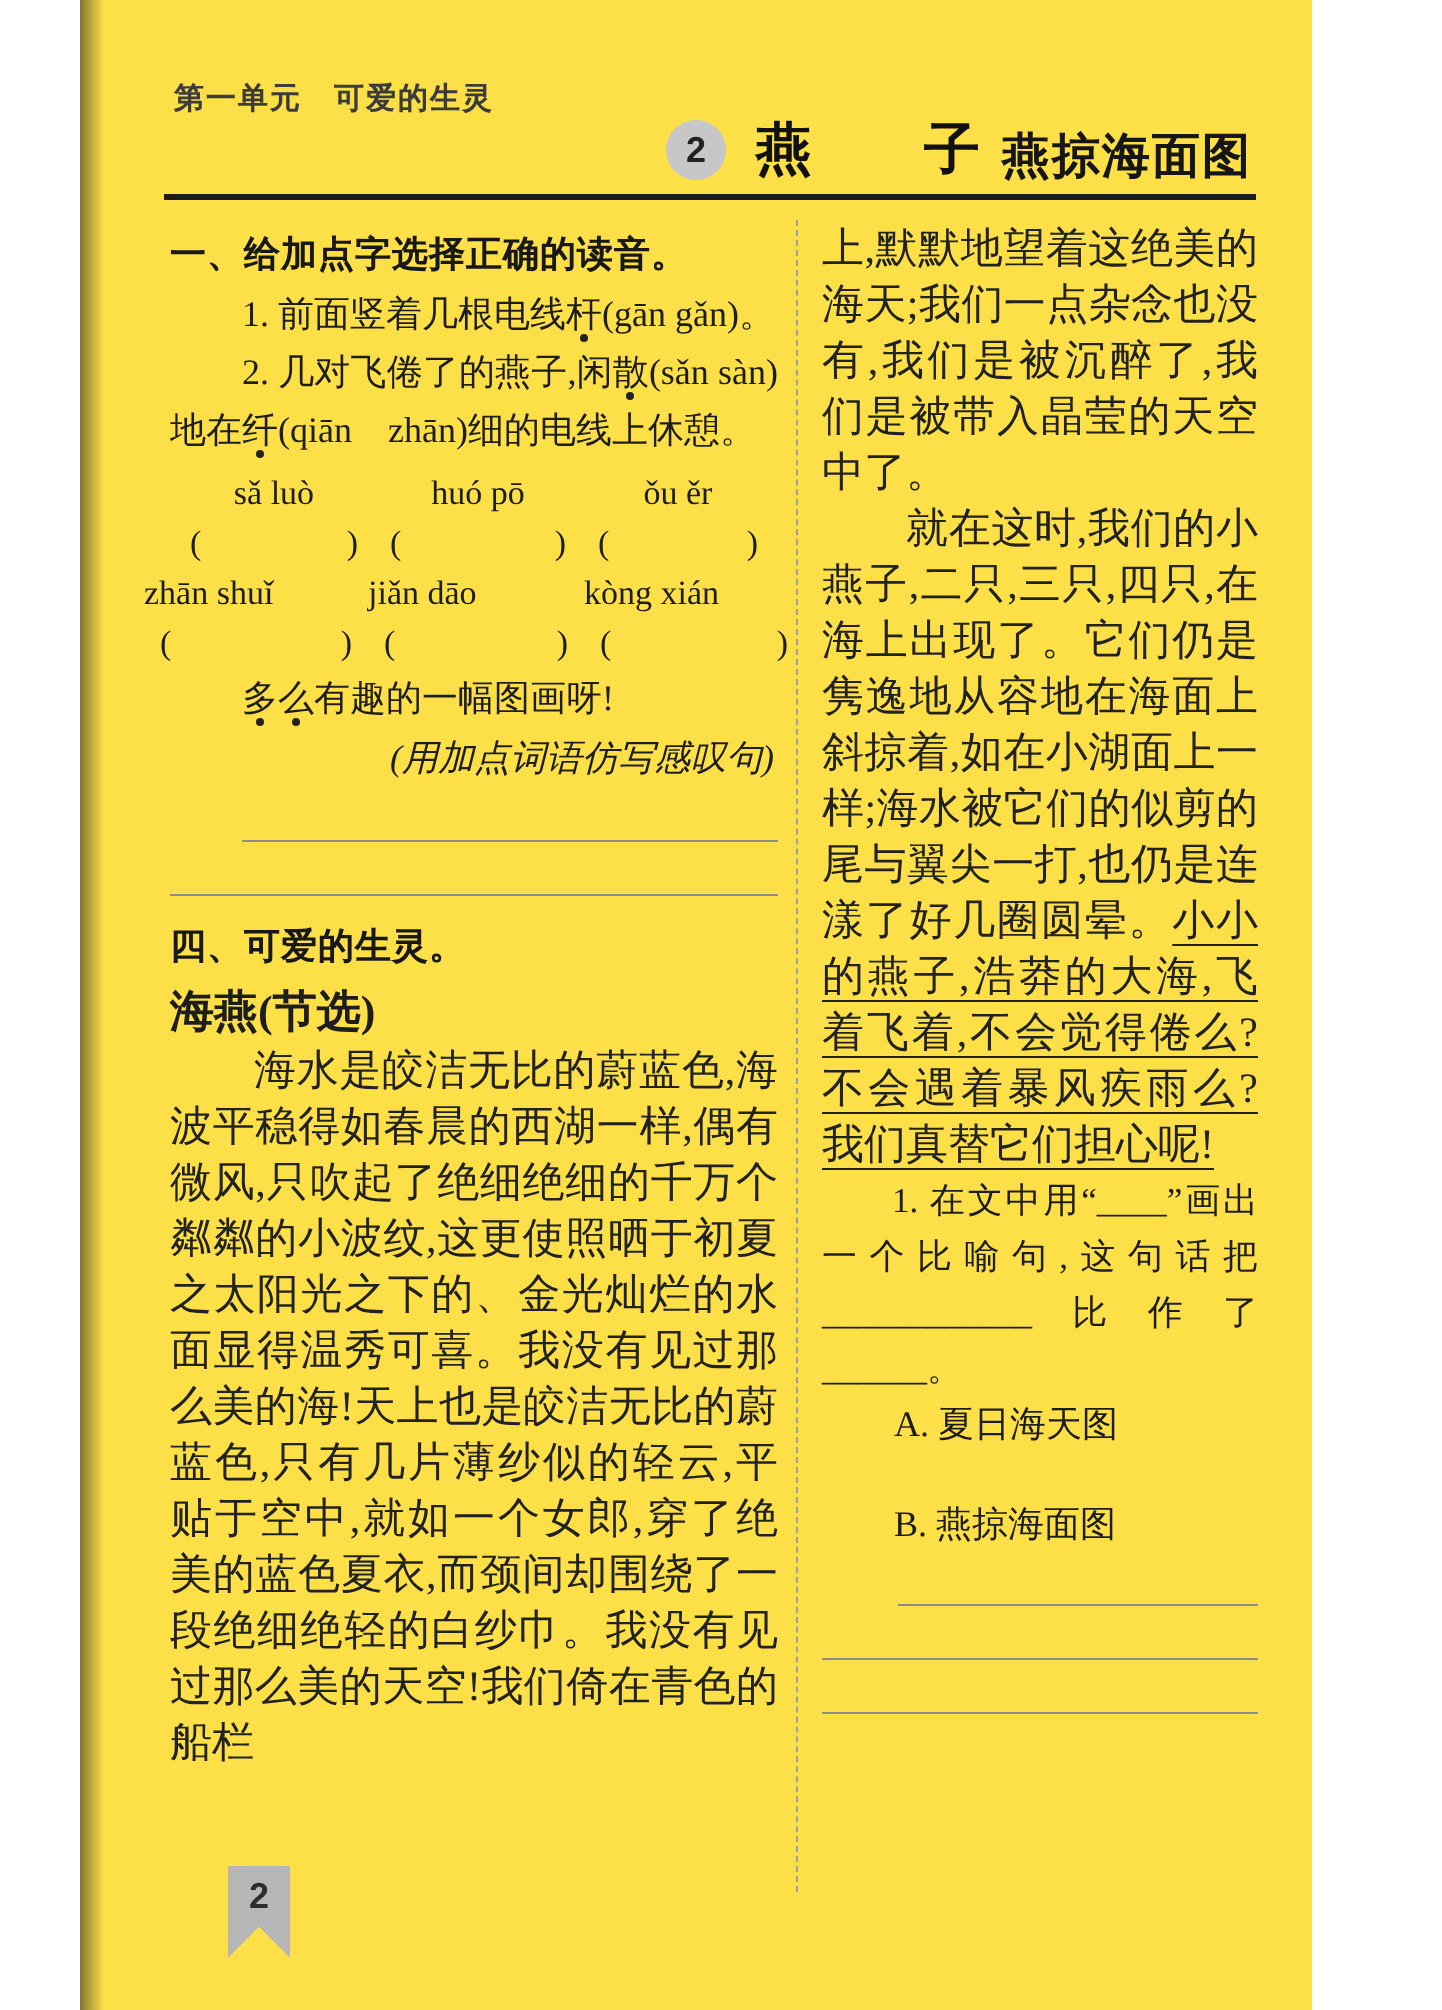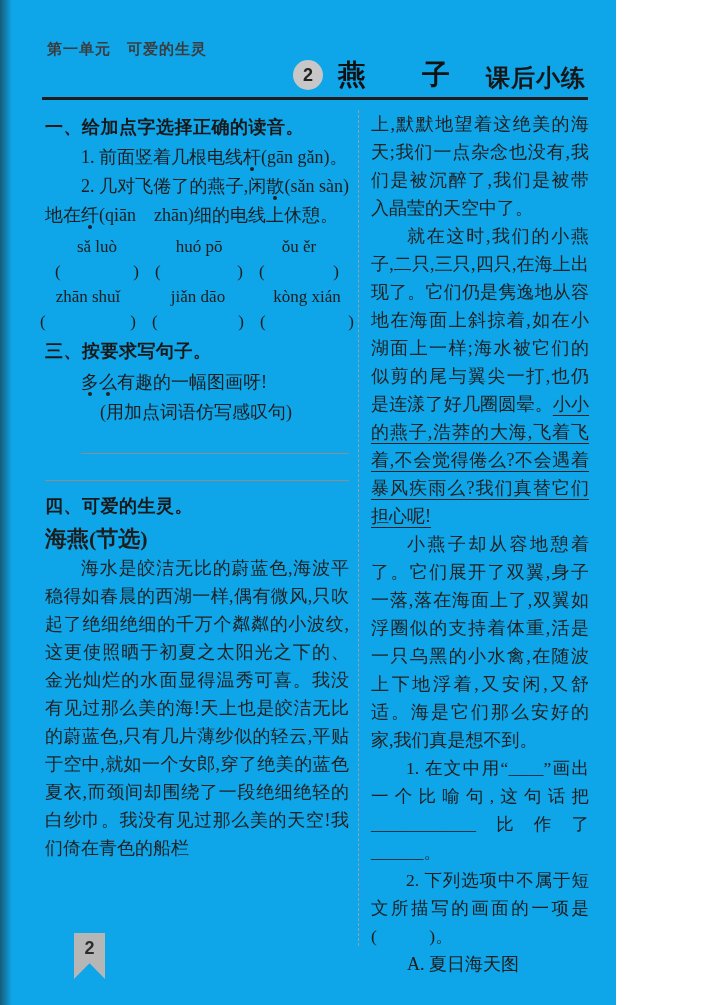--- a/index.html
+++ b/index.html
@@ -1,72 +1,72 @@
 <!DOCTYPE html>
 <html><head>
 <meta charset="utf-8">
 <style>
   html,body{margin:0;padding:0;}
   body{width:721px;height:1005px;background:#ffffff;}
-  .page{position:relative;width:616px;height:1005px;background:#0ea5e9;overflow:hidden;
-        font-family:"Liberation Serif","DejaVu Serif",serif;color:#1d1d1d;}
+  .page{position:relative;width:616px;height:1005px;background:#fde047;overflow:hidden;
+        font-family:"Liberation Serif","DejaVu Serif",serif;color:#1d1d1d;margin-left:40px;}
   .spine{position:absolute;left:0;top:0;bottom:0;width:12px;
          background:linear-gradient(to right,rgba(30,30,30,.55),rgba(30,30,30,0));}
   .unit{position:absolute;left:47px;top:40px;font-family:"Liberation Sans","DejaVu Sans",sans-serif;
         font-size:15px;font-weight:bold;color:#3c3c3c;letter-spacing:1px;}
   .badge{position:absolute;left:293px;top:60px;width:30px;height:30px;border-radius:50%;
          background:#c7c7c7;color:#222;font-weight:bold;font-size:18px;text-align:center;line-height:30px;
          font-family:"Liberation Sans","DejaVu Sans",sans-serif;}
   .lesson-title{position:absolute;left:338px;top:56px;font-size:28px;font-weight:bold;color:#111;}
   .brand{position:absolute;right:30px;top:62px;font-size:24px;font-weight:900;color:#161616;
          font-family:"Liberation Sans","DejaVu Sans",sans-serif;letter-spacing:1px;}
   .header-rule{position:absolute;left:42px;right:28px;top:97px;height:3px;background:#1c1c1c;}
   .columns{position:absolute;top:110px;left:45px;right:27px;display:flex;}
   .col-left{width:314px;box-sizing:border-box;padding-right:9px;border-right:1px dashed #9f9f9f;height:836px;}
   .col-right{flex:1;box-sizing:border-box;padding-left:12px;}
   .sec{margin:4px 0 2px;font-family:"Liberation Sans","DejaVu Sans",sans-serif;
        font-size:18px;font-weight:bold;color:#181818;letter-spacing:.5px;line-height:27px;}
   .item{margin:0;font-size:18px;line-height:29px;text-indent:2em;text-align:justify;}
-  .passage{margin:0;font-size:18px;line-height:28px;text-align:justify;color:#222;}
+  .passage{margin:0;font-size:21px;line-height:28px;text-align:justify;color:#222;}
   .indent2{text-indent:2em;}
   .q{margin:0;font-size:17.5px;line-height:28px;text-indent:2em;text-align:justify;}
-  .hint{margin:0;font-size:18px;line-height:30px;text-align:center;padding-right:2px;}
+  .hint{margin:0;font-size:18px;line-height:30px;text-align:right;padding-right:2px;font-style:italic;}
   .kai-line{margin:0;font-size:18px;line-height:30px;text-indent:2em;}
   .ansline{height:26px;border-bottom:1.5px solid #8d8d8d;}
   .ansline.short-l{margin-left:36px;}
   .ansline.short-r{margin-left:38px;}
   .dt{position:relative;}
   .dt::after{content:"";position:absolute;left:50%;transform:translateX(-50%);bottom:-4px;
              width:4px;height:4px;border-radius:50%;background:#222;}
   .ul{text-decoration:underline;text-underline-offset:5px;text-decoration-thickness:1.2px;}
   .pyrow{display:grid;grid-template-columns:100px 104px 96px;justify-content:center;
          text-align:center;font-size:17px;line-height:25px;}
   .pyrow2{display:grid;grid-template-columns:112px 108px 110px;justify-content:center;
-          text-align:center;font-size:17px;line-height:25px;font-family:Liberation Serif, serif;}
+          text-align:left;font-size:17px;line-height:25px;font-family:Liberation Serif, serif;}
   .paren{display:flex;justify-content:space-between;padding:0 8px;}
   .reading-title{text-align:left;font-size:22px;font-weight:bold;line-height:30px;margin-top:4px;}
   .reading-author{text-align:center;font-size:16px;line-height:26px;color:#2a2a2a;}
   .optrow{display:flex;gap:22px;padding-left:2em;font-size:18px;line-height:28px;flex-direction:column;}
   .ribbon{position:absolute;left:74px;top:933px;width:31px;height:46px;background:#b6b6b6;
           clip-path:polygon(0 0,100% 0,100% 100%,50% 66%,0 100%);z-index:3;
           text-align:center;font-size:18px;font-weight:bold;color:#2d2d2d;line-height:30px;
           font-family:"Liberation Sans","DejaVu Sans",sans-serif;}
   .sp8{height:8px;}
   .sp4{height:4px;}
 </style>
 </head>
 <body>
 
 <div class="page">
   <div class="spine"></div>
 
   <div class="unit">第一单元　可爱的生灵</div>
   <div class="badge">2</div>
   <div class="lesson-title">燕　　子</div>
-  <div class="brand">课后小练</div>
+  <div class="brand">燕掠海面图</div>
   <div class="header-rule"></div>
 
   <div class="columns">
 
     <div class="col-left">
       <h3 class="sec">一、给加点字选择正确的读音。</h3>
       <p class="item"><span>1. 前面竖着几根电线</span><span class="dt">杆</span><span>(gān gǎn)。</span></p>
       <p class="item"><span>2. 几对飞倦了的燕子,闲</span><span class="dt">散</span><span>(sǎn sàn)地在</span><span class="dt">纤</span><span>(qiān　zhān)细的电线上休憩。</span></p>
 
       <div class="sp4"></div>
@@ -102,39 +102,36 @@
         <span class="paren">
             <span>(</span>
             <span>)</span>
           </span>
         <span class="paren">
             <span>(</span>
             <span>)</span>
           </span>
       </div>
 
-      <h3 class="sec">三、按要求写句子。</h3>
       <p class="kai-line"><span class="dt">多</span><span class="dt">么</span><span>有趣的一幅图画呀!</span></p>
       <p class="hint">(用加点词语仿写感叹句)</p>
       <div class="ansline short-l"></div>
       <div class="ansline"></div>
 
       <div class="sp8"></div>
       <h3 class="sec">四、可爱的生灵。</h3>
       <div class="reading-title">海燕(节选)</div>
       <p class="passage indent2">海水是皎洁无比的蔚蓝色,海波平稳得如春晨的西湖一样,偶有微风,只吹起了绝细绝细的千万个粼粼的小波纹,这更使照晒于初夏之太阳光之下的、金光灿烂的水面显得温秀可喜。我没有见过那么美的海!天上也是皎洁无比的蔚蓝色,只有几片薄纱似的轻云,平贴于空中,就如一个女郎,穿了绝美的蓝色夏衣,而颈间却围绕了一段绝细绝轻的白纱巾。我没有见过那么美的天空!我们倚在青色的船栏</p>
     </div>
 
     <div class="col-right">
       <p class="passage">上,默默地望着这绝美的海天;我们一点杂念也没有,我们是被沉醉了,我们是被带入晶莹的天空中了。</p>
       <p class="passage indent2"><span>就在这时,我们的小燕子,二只,三只,四只,在海上出现了。它们仍是隽逸地从容地在海面上斜掠着,如在小湖面上一样;海水被它们的似剪的尾与翼尖一打,也仍是连漾了好几圈圆晕。</span><span class="ul">小小的燕子,浩莽的大海,飞着飞着,不会觉得倦么?不会遇着暴风疾雨么?我们真替它们担心呢!</span></p>
-      <p class="passage indent2">小燕子却从容地憩着了。它们展开了双翼,身子一落,落在海面上了,双翼如浮圈似的支持着体重,活是一只乌黑的小水禽,在随波上下地浮着,又安闲,又舒适。海是它们那么安好的家,我们真是想不到。</p>
 
       <p class="q">1. 在文中用“____”画出一个比喻句,这句话把____________比作了______。</p>
-      <p class="q">2. 下列选项中不属于短文所描写的画面的一项是(　　　)。</p>
       <div class="optrow">
         <span>A. 夏日海天图</span>
         <span>B. 燕掠海面图</span>
       </div>
       <div class="ansline short-r"></div>
       <div class="ansline"></div>
       <div class="ansline"></div>
     </div>
   </div>
 

